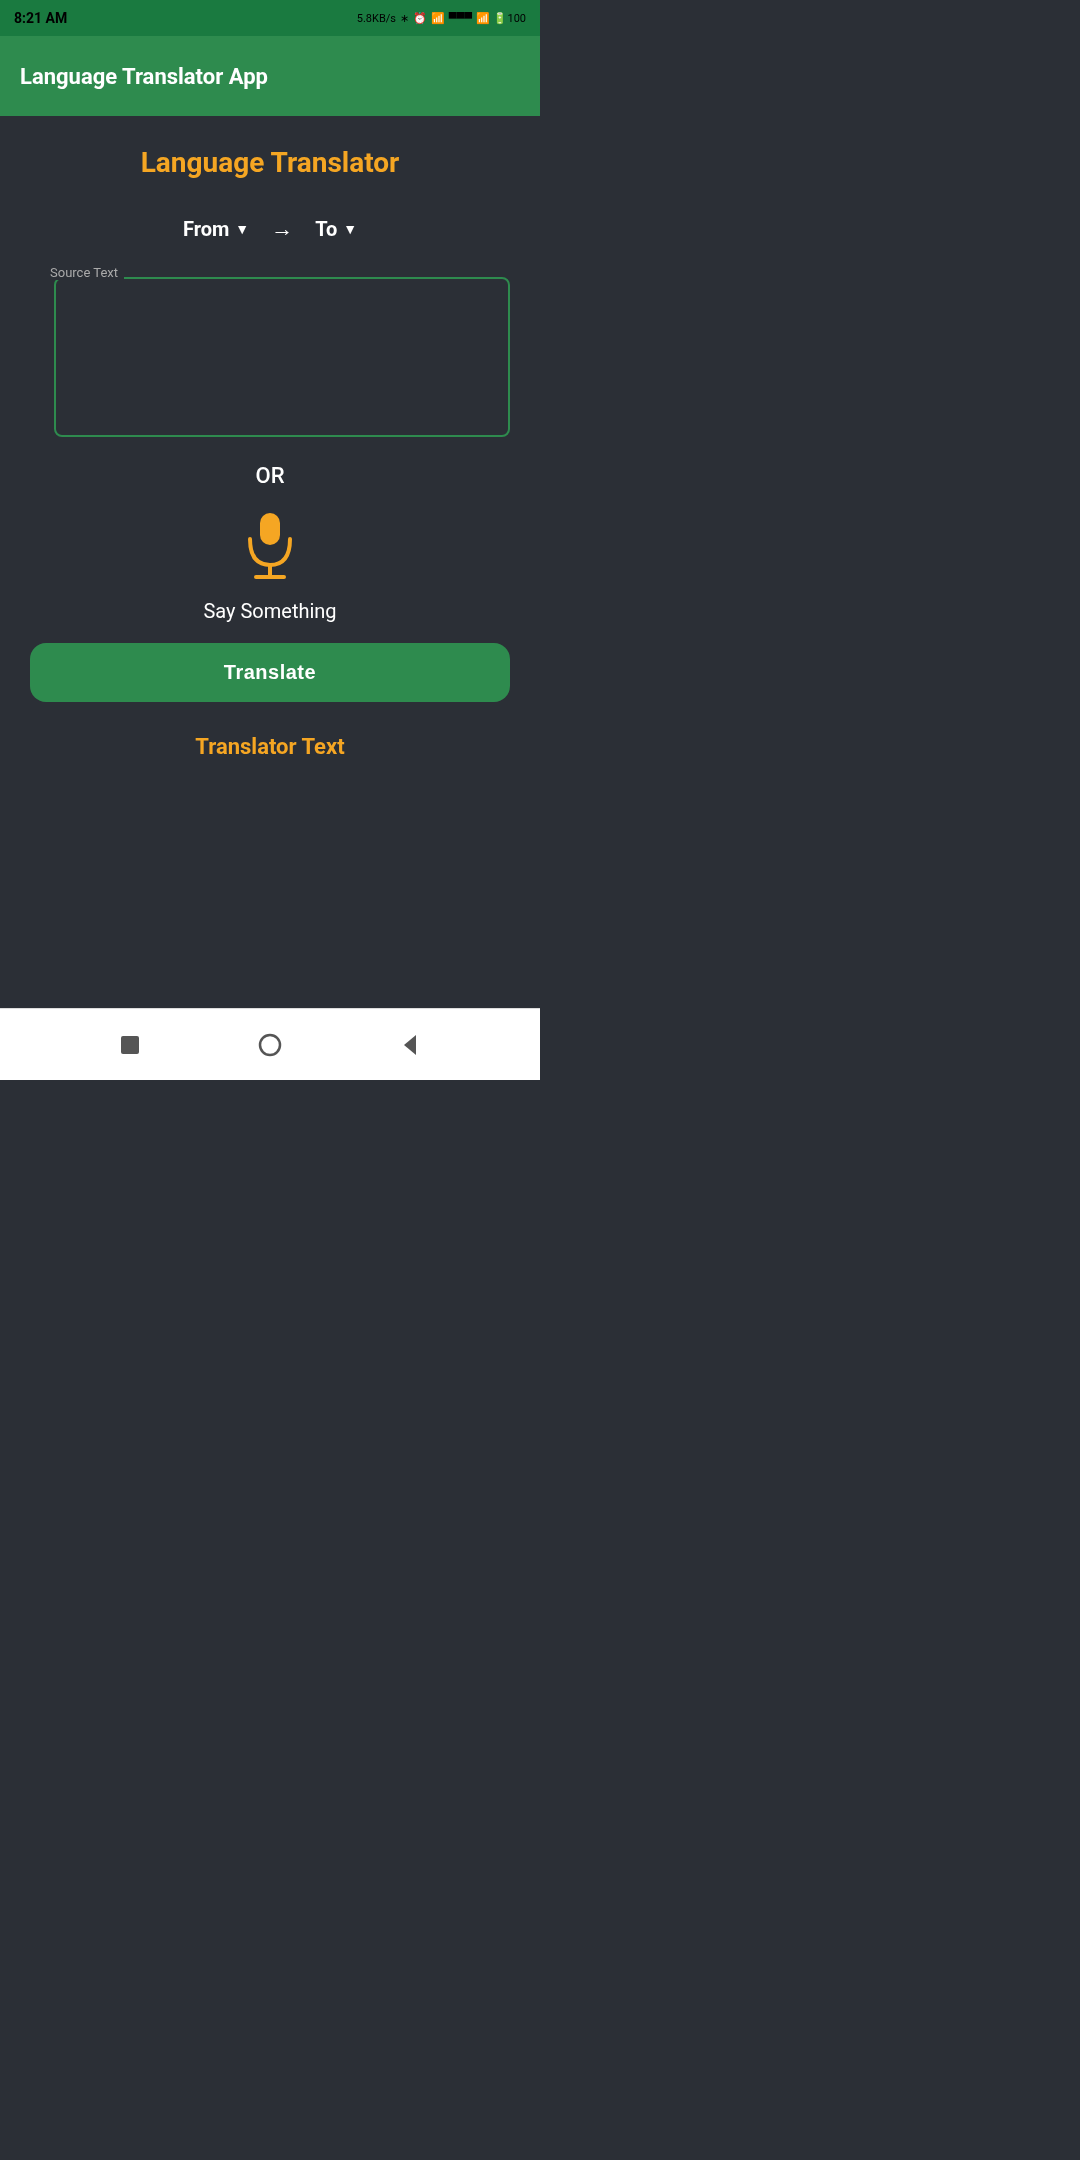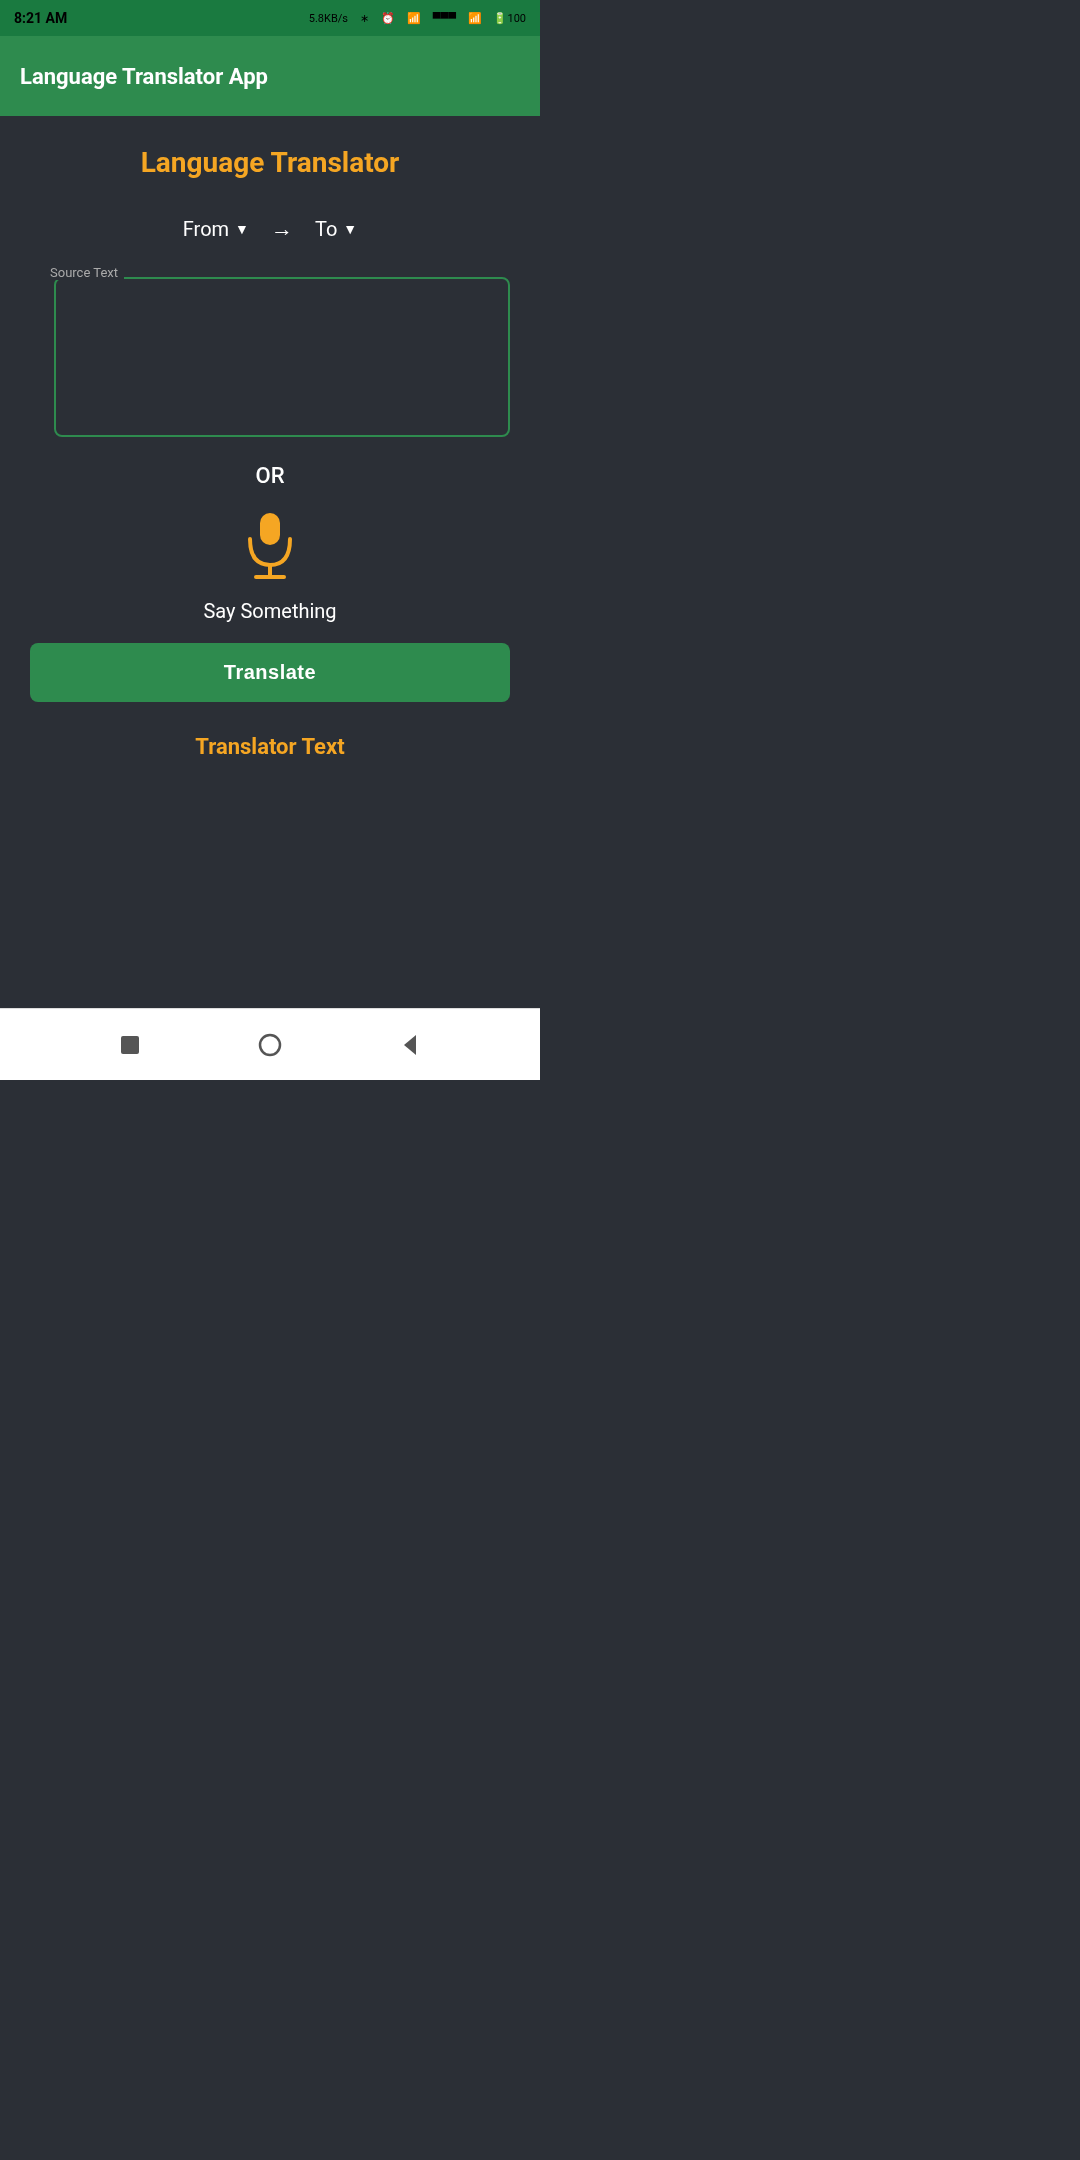--- a/index.html
+++ b/index.html
@@ -31,21 +31,21 @@
     }
 
     .status-bar-left {
       font-weight: bold;
       font-size: 14px;
     }
 
     .status-bar-right {
       display: flex;
       align-items: flex-start;
-      gap: 12px;
+      gap: 4px;
       font-size: 11px;
     }
 
     
     .app-bar {
       background: #2e8b4e;
       padding: 16px 20px;
       height: 80px;
       display: flex;
       align-items: center;
@@ -91,21 +91,21 @@
       align-items: center;
       gap: 6px;
       cursor: pointer;
       padding: 8px 12px;
       border-radius: 6px;
     }
 
     .lang-selector-label {
       color: white;
       font-size: 20px;
-      font-weight: 400;
+      font-weight: 700;
     }
 
     .lang-dropdown-icon {
       color: white;
       font-size: 14px;
     }
 
     .arrow-right {
       color: white;
       font-size: 22px;
@@ -185,21 +185,21 @@
       font-size: 20px;
       font-weight: 400;
     }
 
     
     .translate-btn {
       width: 100%;
       background: #2e8b4e;
       color: white;
       border: none;
-      border-radius: 8px;
+      border-radius: 16px;
       padding: 18px;
       font-size: 20px;
       font-weight: bold;
       cursor: pointer;
       margin-bottom: 32px;
       letter-spacing: 0.5px;
     }
 
     
     .translated-text-label {

